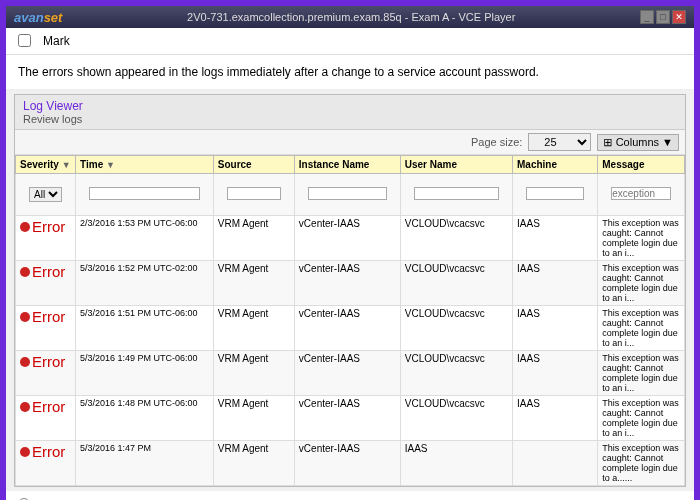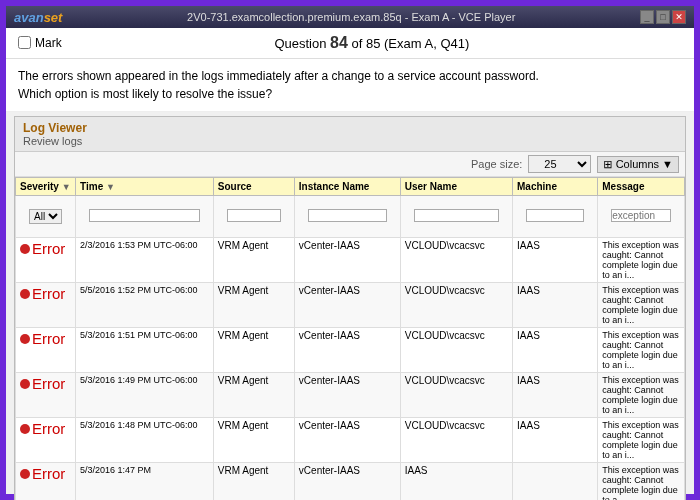--- a/index.html
+++ b/index.html
@@ -10,29 +10,29 @@
     .title-bar { background: linear-gradient(to bottom, #4a4a6a, #2a2a4a); color: white; padding: 4px 8px; display: flex; justify-content: space-between; align-items: center; font-size: 11px; min-height: 22px; }
     .title-bar-left { display: flex; align-items: center; gap: 6px; }
     .logo-text { font-weight: bold; font-size: 13px; color: #e8a020; font-style: italic; }
     .logo-text span { color: #60a0e0; }
     .title-center { color: #ddd; font-size: 11px; }
     .window-controls { display: flex; gap: 2px; }
     .win-btn { width: 14px; height: 14px; background: #888; border: 1px solid #666; cursor: pointer; font-size: 9px; display: flex; align-items: center; justify-content: center; color: #333; }
     .win-btn.close { background: #c44; color: white; }
 
     .question-header { background: white; padding: 6px 12px; display: flex; align-items: center; border-bottom: 1px solid #ddd; }
-    .mark-check { display: flex; align-items: flex-start; gap: 4px; font-size: 12px; }
+    .mark-check { display: flex; align-items: flex-start; gap: 12px; font-size: 12px; }
     .question-info { flex: 1; text-align: center; font-size: 13px; }
     .question-num { font-weight: bold; font-size: 16px; color: #333; }
 
     .question-text { background: white; padding: 8px 12px; font-size: 12px; line-height: 1.5; border-bottom: 1px solid #eee; }
 
     .log-viewer-container { background: white; margin: 4px 8px; border: 1px solid #bbb; flex-shrink: 0; }
     .log-viewer-header { background: #e8e8e8; padding: 4px 8px; border-bottom: 1px solid #ccc; }
-    .log-viewer-title { font-weight: bold; font-size: 12px; color: #a16207; }
+    .log-viewer-title { font-weight: normal; font-size: 12px; color: #6d28d9; }
     .log-viewer-subtitle { font-size: 11px; color: #555; }
 
     .log-toolbar { display: flex; align-items: center; justify-content: flex-end; padding: 3px 6px; background: #f5f5f5; border-bottom: 1px solid #ddd; gap: 6px; font-size: 11px; }
     .page-size-label { color: #555; }
     .page-size-select { font-size: 11px; padding: 1px 11px; border: 1px solid #aaa; }
     .columns-btn { background: #e0e0e0; border: 1px solid #aaa; padding: 1px 5px; font-size: 11px; cursor: pointer; }
 
     .log-table { width: 100%; border-collapse: collapse; font-size: 10px; }
     .log-table th { background: #fef9c3; border: 1px solid #bbb; padding: 3px 4px; text-align: left; font-weight: bold; white-space: nowrap; }
     .log-table th .filter-arrow { font-size: 9px; color: #666; }
@@ -65,32 +65,24 @@
       <div class="win-btn">□</div>
       <div class="win-btn close">✕</div>
     </div>
   </div>
 
   <div class="question-header">
     <div class="mark-check">
       <input type="checkbox" style="">
       <span>Mark</span>
     </div>
-    <div class="question-info">
-      <span>Question</span>
-      <span class="question-num">84</span>
-      <span> of </span>
-      <span>85</span>
-      <span>(Exam A, Q41)</span>
-    </div>
   </div>
 
   <div class="question-text">
     <div>The errors shown appeared in the logs immediately after a change to a service account password.</div>
-    <div>Which option is most likely to resolve the issue?</div>
   </div>
 
   <div class="log-viewer-container">
     <div class="log-viewer-header">
       <div class="log-viewer-title">Log Viewer</div>
       <div class="log-viewer-subtitle">Review logs</div>
     </div>
     <div class="log-toolbar">
       <span class="page-size-label">Page size:</span>
       <select class="page-size-select">
@@ -135,21 +127,21 @@
     <td>VRM Agent</td>
     <td>vCenter-IAAS</td>
     <td>VCLOUD\vcacsvc</td>
     <td>IAAS</td>
     <td style="font-size:9px;max-width:120px;overflow:hidden;">This exception was caught: Cannot complete login due to an i...</td>
   </tr>
             <tr>
     <td>
       <div class="error-icon"><span class="error-dot"></span> Error</div>
     </td>
-    <td style="white-space:nowrap;font-size:9px;">5/5/2016 1:52 PM UTC-06:00</td>
+    <td style="white-space:nowrap;font-size:9px;">5/3/2016 1:52 PM UTC-02:00</td>
     <td>VRM Agent</td>
     <td>vCenter-IAAS</td>
     <td>VCLOUD\vcacsvc</td>
     <td>IAAS</td>
     <td style="font-size:9px;max-width:120px;overflow:hidden;">This exception was caught: Cannot complete login due to an i...</td>
   </tr>
             <tr>
     <td>
       <div class="error-icon"><span class="error-dot"></span> Error</div>
     </td>

